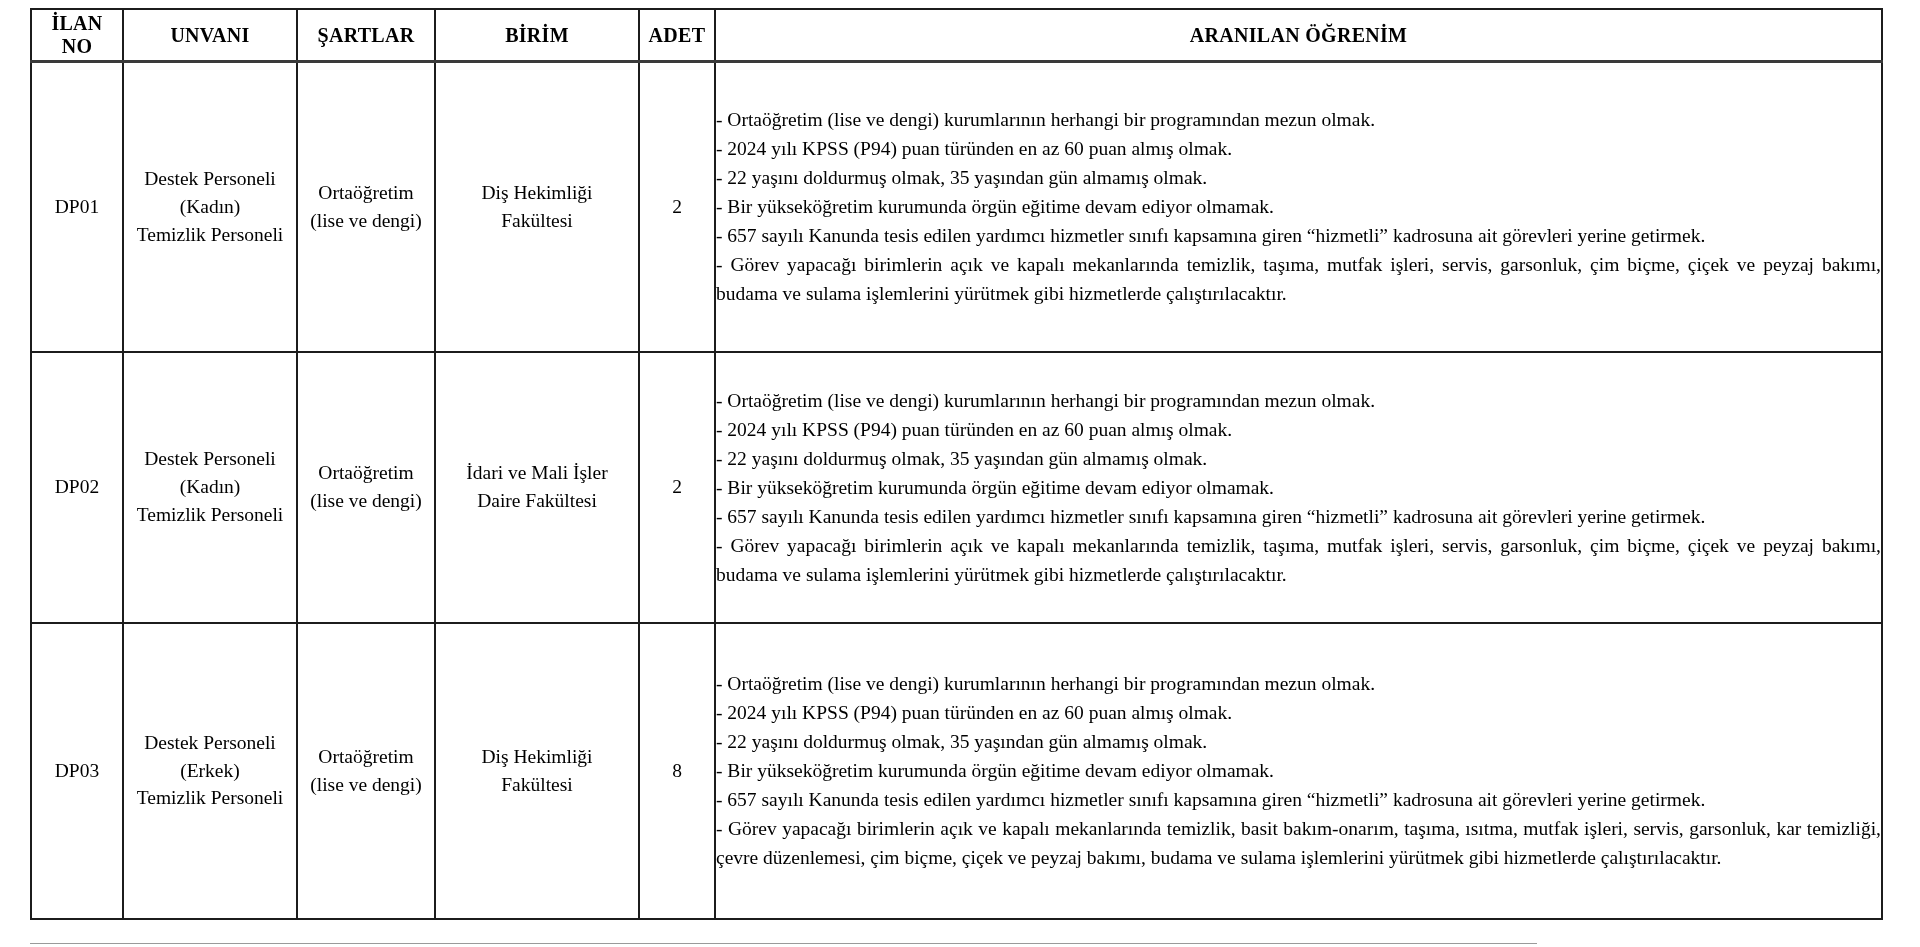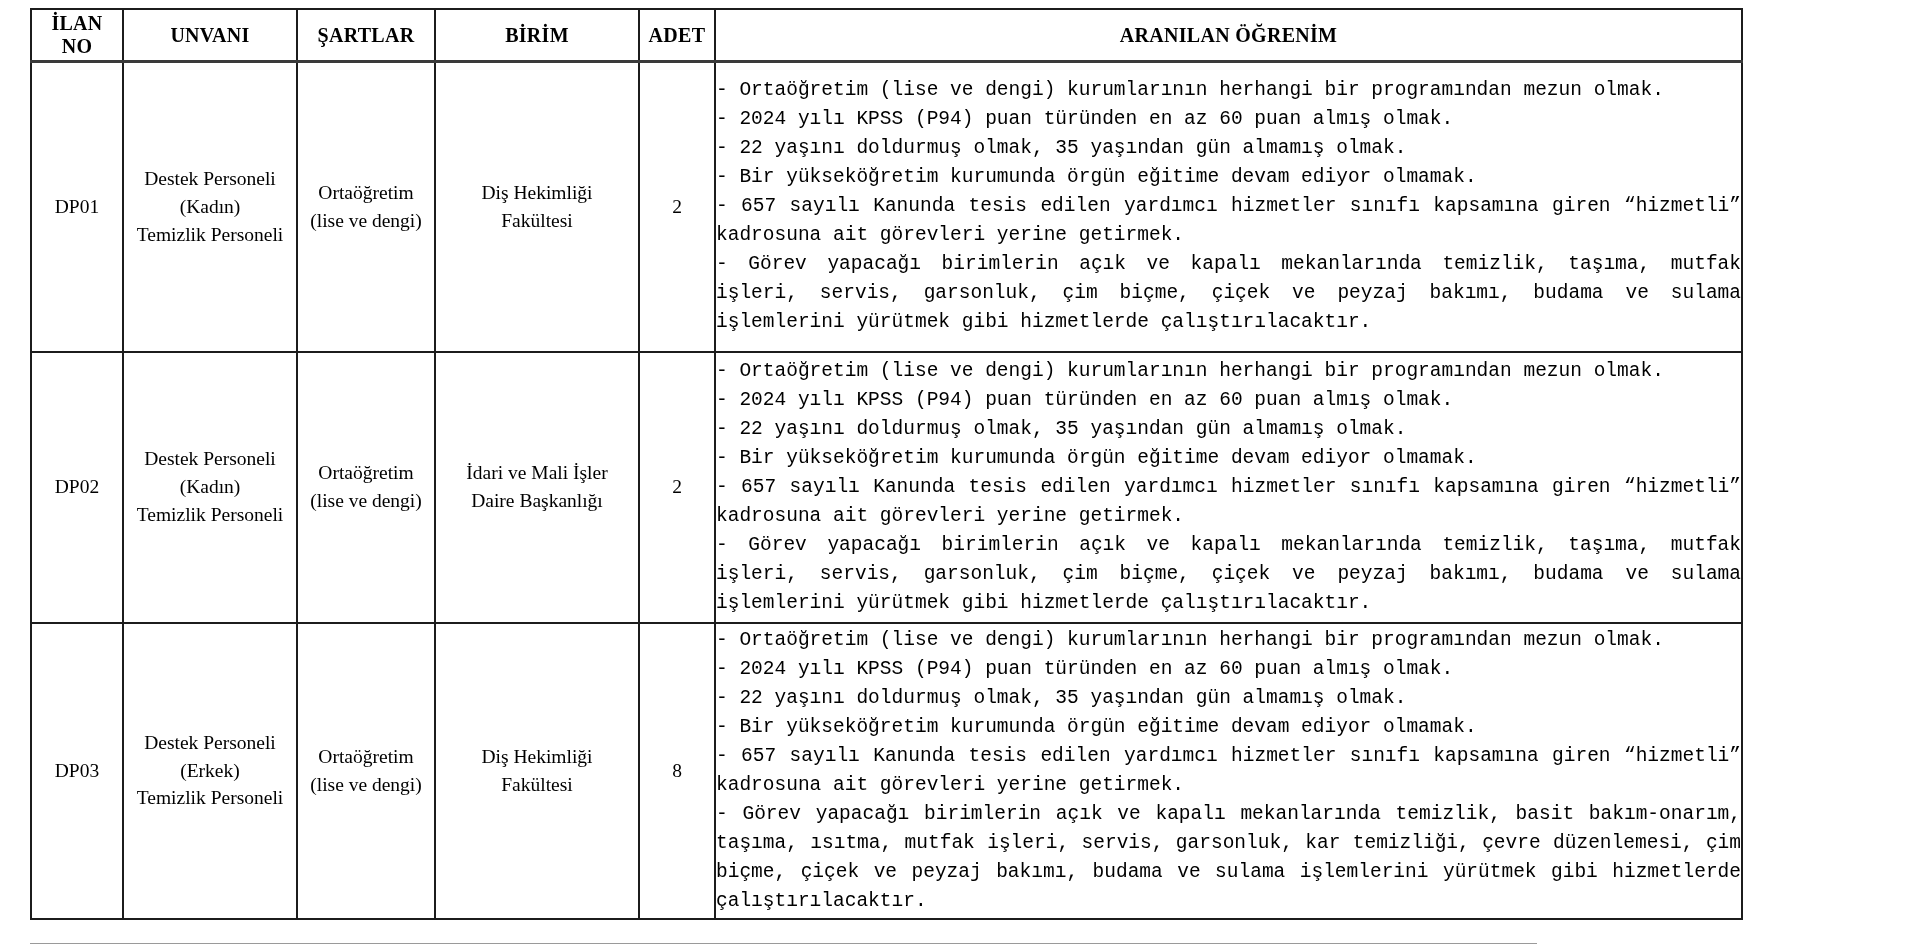--- a/index.html
+++ b/index.html
@@ -12,21 +12,21 @@
     width: 1920px;
     height: 947px;
     font-family: "Liberation Serif", "DejaVu Serif", serif;
     color: #000000;
     overflow: hidden;
   }
   table.job-table {
     position: absolute;
     left: 30px;
     top: 8px;
-    width: 1713px;
+    width: 1853px;
     border-collapse: collapse;
     table-layout: fixed;
     padding-left: 44px;
   }
   table.job-table th,
   table.job-table td {
     border: 2px solid #1c1c1c;
     padding: 0;
   }
   table.job-table thead th {
@@ -44,21 +44,20 @@
     text-align: center;
     vertical-align: middle;
     font-size: 19.5px;
     line-height: 1.42;
     white-space: pre-line;
     padding: 2px 4px;
   }
   td.cell-sartlar {
     vertical-align: middle;
     padding: 3px 8px 3px 7px;
-    font-family: Liberation Mono, monospace;
   }
   .bullet {
     font-size: 19.5px;
     line-height: 29px;
     text-align: justify;
   }
   .page-bottom-line {
     position: absolute;
     left: 30px;
     top: 943px;
@@ -111,21 +110,21 @@
       </td>
     </tr>
     <tr style="height:271px">
       <td class="cell-center">DP02</td>
       <td class="cell-center">Destek Personeli
 (Kadın)
 Temizlik Personeli</td>
       <td class="cell-center">Ortaöğretim
 (lise ve dengi)</td>
       <td class="cell-center">İdari ve Mali İşler
-Daire Başkanlığı</td>
+Daire Fakültesi</td>
       <td class="cell-center">2</td>
       <td class="cell-sartlar">
         <div class="bullet">- Ortaöğretim (lise ve dengi) kurumlarının herhangi bir programından mezun olmak.</div>
         <div class="bullet">- 2024 yılı KPSS (P94) puan türünden en az 60 puan almış olmak.</div>
         <div class="bullet">- 22 yaşını doldurmuş olmak, 35 yaşından gün almamış olmak.</div>
         <div class="bullet">- Bir yükseköğretim kurumunda örgün eğitime devam ediyor olmamak.</div>
         <div class="bullet">- 657 sayılı Kanunda tesis edilen yardımcı hizmetler sınıfı kapsamına giren “hizmetli” kadrosuna ait görevleri yerine getirmek.</div>
         <div class="bullet">- Görev yapacağı birimlerin açık ve kapalı mekanlarında temizlik, taşıma, mutfak işleri, servis, garsonluk, çim biçme, çiçek ve peyzaj bakımı, budama ve sulama işlemlerini yürütmek gibi hizmetlerde çalıştırılacaktır.</div>
       </td>
     </tr>

